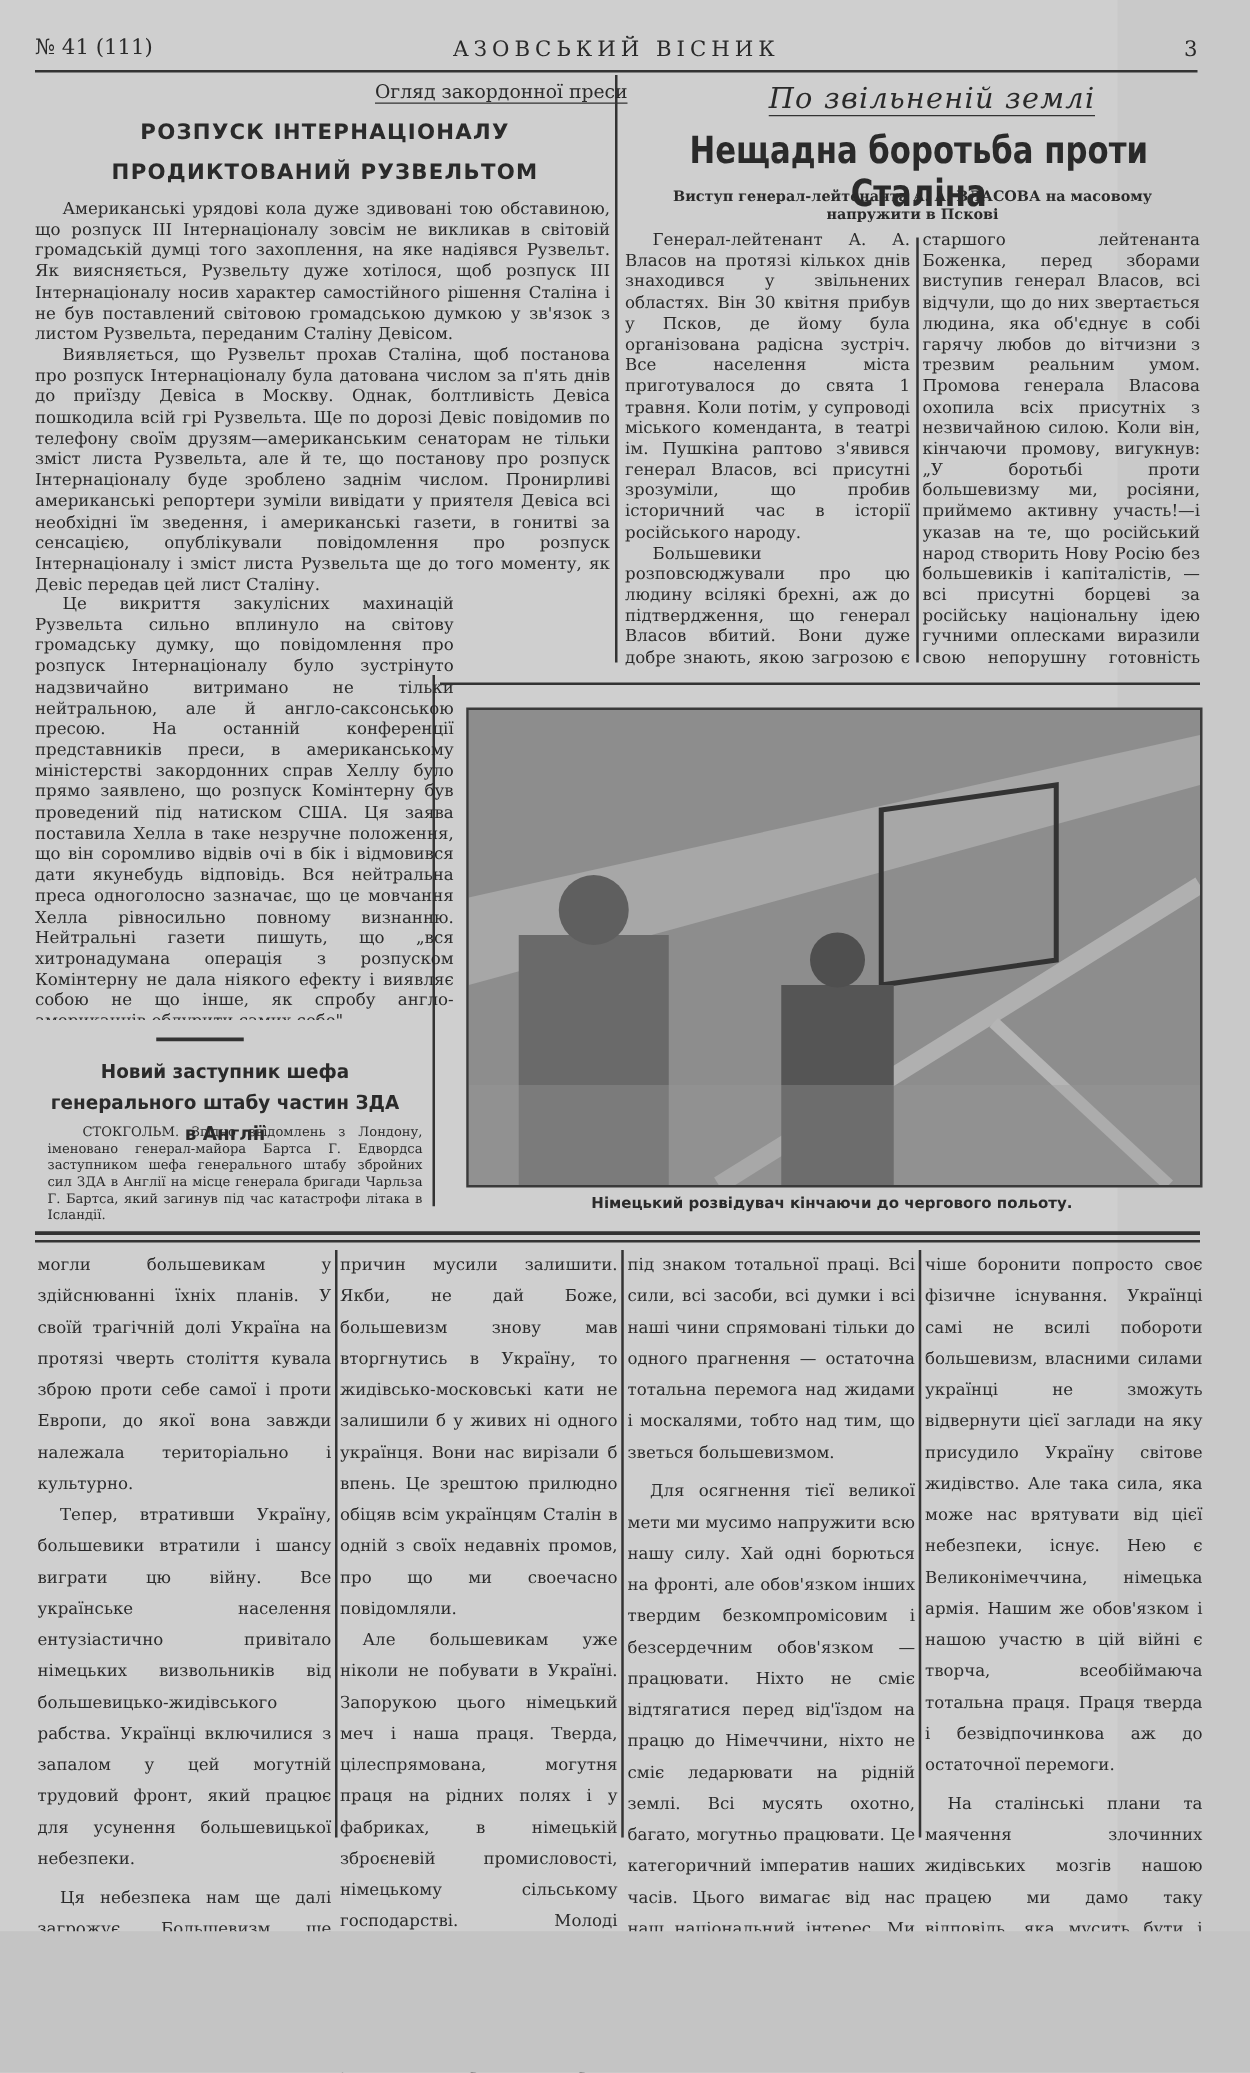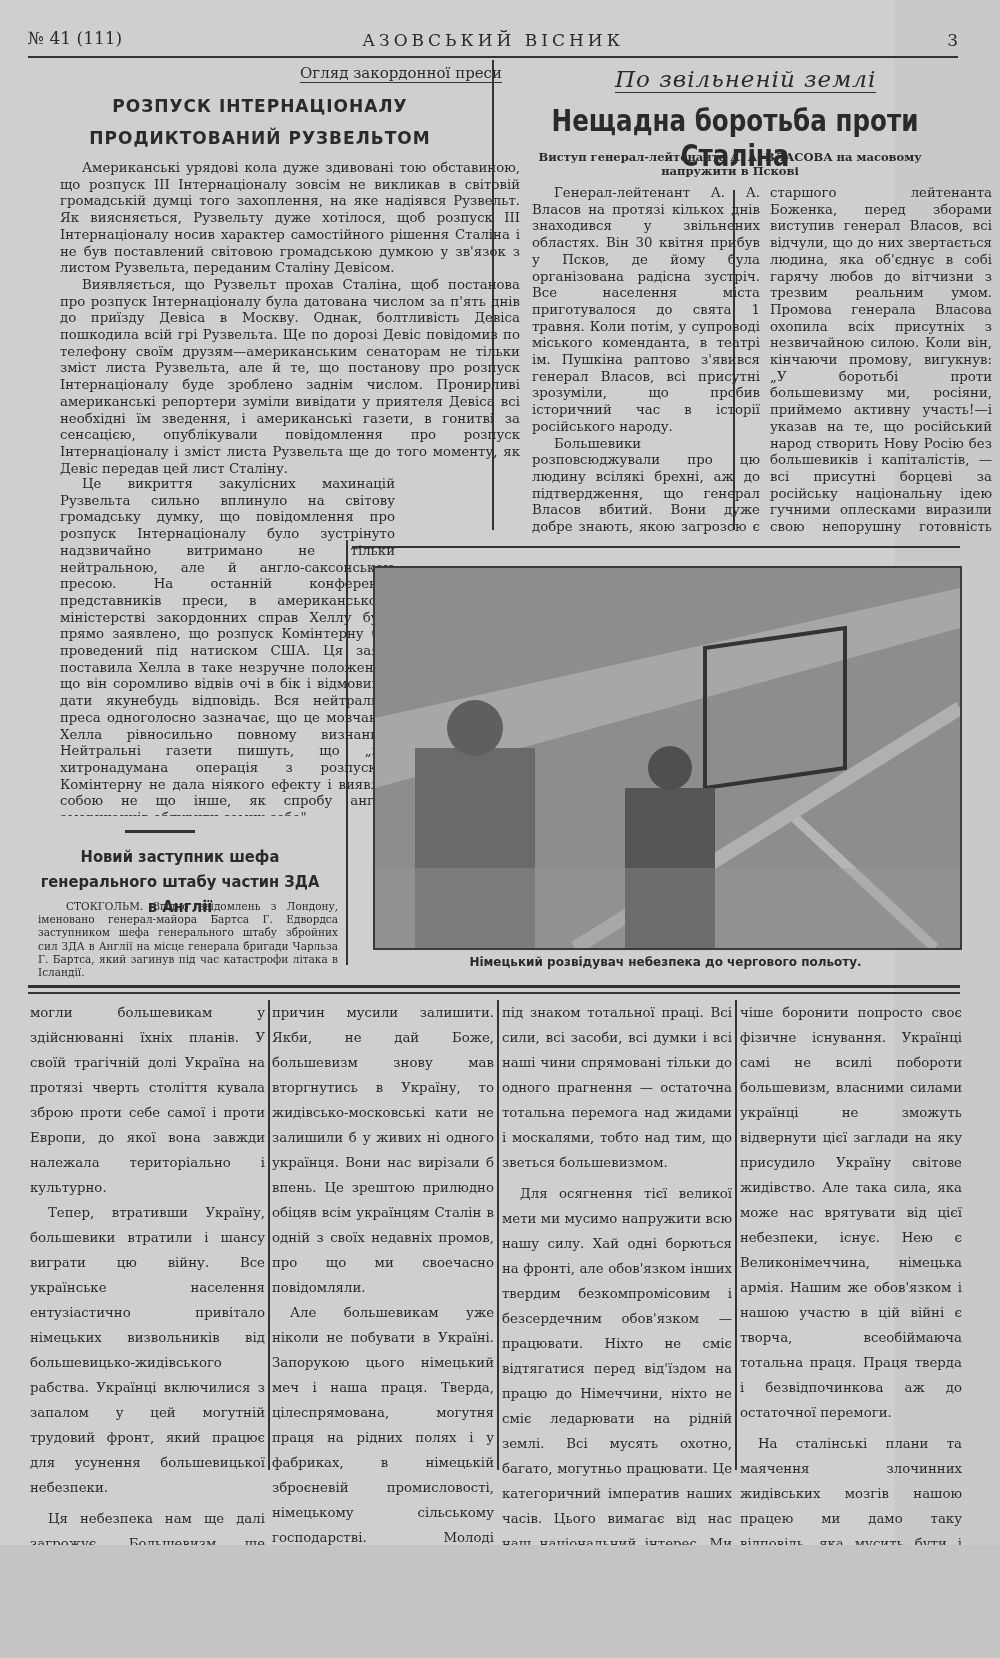--- a/index.html
+++ b/index.html
@@ -10,21 +10,21 @@
   .issue{position:absolute;left:0;top:2px;font-size:17px;}
   .paper-name{position:absolute;left:0;right:0;top:4px;text-align:center;font-size:17px;letter-spacing:4px;}
   .pageno{position:absolute;right:0;top:4px;font-size:17px;}
   .vrule{position:absolute;background:#333;width:2px;}
   .hrule{position:absolute;background:#333;height:2px;}
   .rubric{position:absolute;font-size:15px;border-bottom:1.5px solid #333;}
   .h1a{position:absolute;left:40px;top:90px;width:440px;text-align:center;font-family:"DejaVu Sans",sans-serif;font-weight:bold;font-size:17px;line-height:32px;letter-spacing:1px;}
   .rubric2{position:absolute;left:615px;top:66px;font-size:23px;font-style:italic;border-bottom:1.5px solid #333;letter-spacing:1px;}
   .h1b{position:absolute;left:505px;top:103px;width:460px;text-align:center;font-family:"DejaVu Sans",sans-serif;font-weight:bold;font-size:30px;transform:scaleX(0.82);transform-origin:center;letter-spacing:0px;}
   .sub{position:absolute;left:520px;top:150px;width:420px;text-align:center;font-size:11.5px;font-weight:bold;line-height:14px;}
-  .body{position:absolute;font-size:13.3px;line-height:16.7px;text-align:justify;margin-left:32px;}
+  .body{position:absolute;font-size:13.3px;line-height:16.7px;text-align:justify;}
   .body p{margin:0;text-indent:22px;}
   .body p + p{margin-top:0;}
   .h2{position:absolute;left:30px;top:845px;width:300px;text-align:center;font-family:"DejaVu Sans",sans-serif;font-weight:bold;font-size:15.5px;line-height:25px;transform:scaleX(0.95);}
   .small{position:absolute;font-size:10.5px;line-height:13.2px;text-align:justify;}
   .small p{margin:0;text-indent:28px;}
   .photo{position:absolute;left:373px;top:566px;width:585px;height:380px;background:linear-gradient(135deg,#8a8a8a 0%,#6b6b6b 40%,#9a9a9a 70%,#7a7a7a 100%);border:2px solid #3a3a3a;overflow:hidden;}
   .photo svg{width:100%;height:100%;}
   .caption{position:absolute;left:373px;top:955px;width:585px;text-align:center;font-family:"DejaVu Sans",sans-serif;font-size:12px;font-weight:bold;}
   .col{position:absolute;top:1000px;font-size:13.3px;line-height:25px;text-align:justify;}
   .col p{margin:0;text-indent:18px;}
@@ -88,21 +88,21 @@
       <polygon points="330,80 470,60 470,200 330,220" fill="none" stroke="#333" stroke-width="4"></polygon>
       <line x1="200" y1="380" x2="585" y2="140" stroke="#b0b0b0" stroke-width="14"></line>
       <line x1="420" y1="250" x2="560" y2="380" stroke="#b5b5b5" stroke-width="10"></line>
       <rect x="40" y="180" width="120" height="200" fill="#6a6a6a"></rect>
       <circle cx="100" cy="160" r="28" fill="#5f5f5f"></circle>
       <rect x="250" y="220" width="90" height="160" fill="#555"></rect>
       <circle cx="295" cy="200" r="22" fill="#4f4f4f"></circle>
       <rect x="0" y="300" width="585" height="80" fill="#9c9c9c" opacity="0.35"></rect>
     </svg>
   </div>
-  <div class="caption">Німецький розвідувач небезпека до чергового польоту.</div>
+  <div class="caption">Німецький розвідувач кінчаючи до чергового польоту.</div>
 
   <div class="hrule" style="left:28px;top:985px;width:932px;height:3px;"></div>
   <div class="hrule" style="left:28px;top:992px;width:932px;height:1.5px;"></div>
 
   <div class="col" style="left:30px;width:235px;">
     <p style="text-indent:0">могли большевикам у здійснюванні їхніх планів. У своїй трагічній долі Україна на протязі чверть століття кувала зброю проти себе самої і проти Европи, до якої вона завжди належала територіально і культурно.</p>
     <p>Тепер, втративши Україну, большевики втратили і шансу виграти цю війну. Все українське населення ентузіастично привітало німецьких визвольників від большевицько-жидівського рабства. Українці включилися з запалом у цей могутній трудовий фронт, який працює для усунення большевицької небезпеки.</p>
     <p class="gap">Ця небезпека нам ще далі загрожує. Большевизм ще дощенту не знищений. Бо ми знаємо, що з нами сталося б, якби большевицька орда знову насунула на Україну. Ми знаємо що було в Харкові, Ворошиловську і інших місцевостях, які німецькі війська на деякий час з тактичних</p>
   </div>
   <div class="vrule" style="left:268px;top:1000px;height:470px;width:1.5px;"></div>

